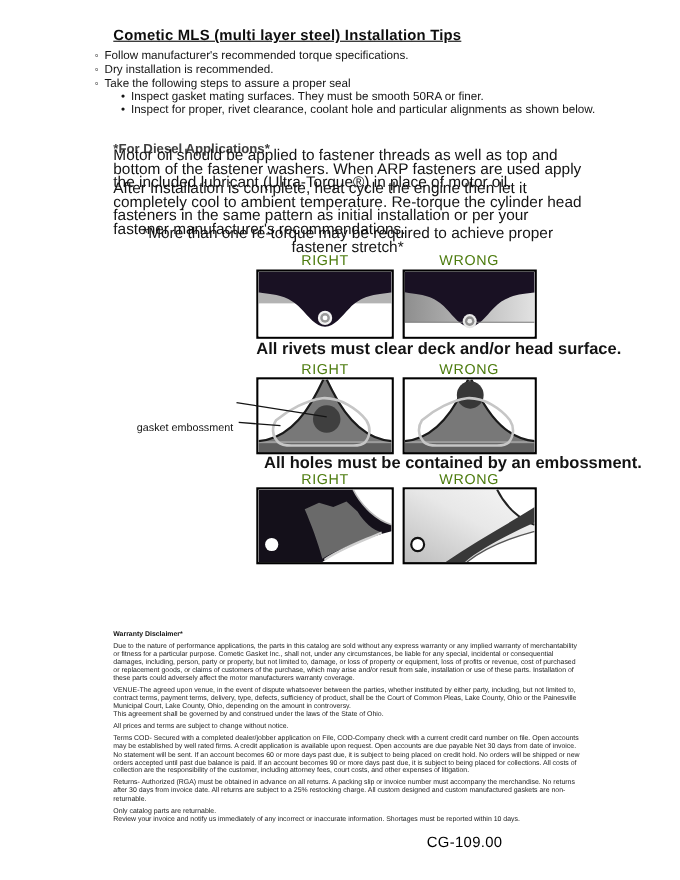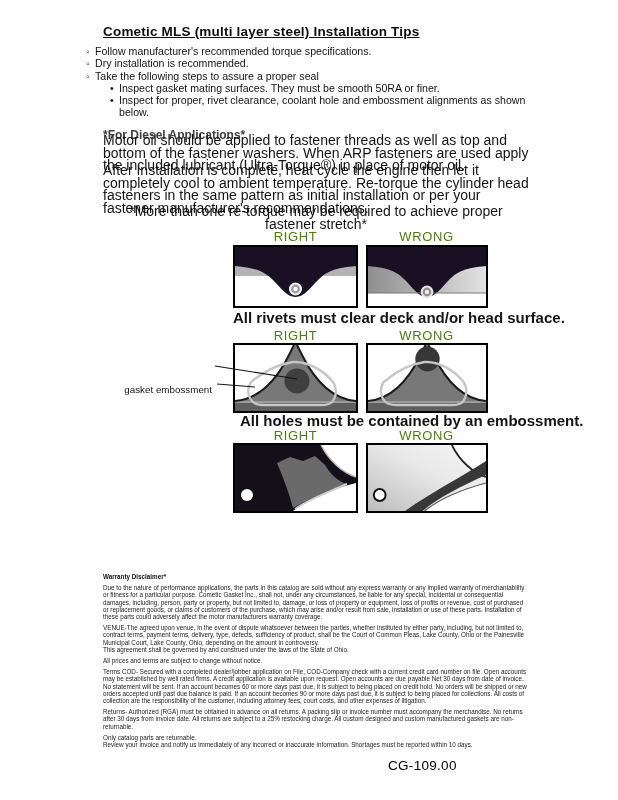--- a/index.html
+++ b/index.html
@@ -61,21 +61,21 @@
     <div class="bullet">
       <span class="marker">◦</span>
       <span>Take the following steps to assure a proper seal</span>
     </div>
     <div class="bullet sub">
       <span class="marker">•</span>
       <span>Inspect gasket mating surfaces.  They must be smooth 50RA or finer.</span>
     </div>
     <div class="bullet sub">
       <span class="marker">•</span>
-      <span>Inspect for proper, rivet clearance, coolant hole and embossment alignments as shown below.</span>
+      <span>Inspect for proper, rivet clearance, coolant hole and particular alignments as shown below.</span>
     </div>
   </div>
 
   <div class="diesel-heading">*For Diesel Applications*</div>
   <div class="para p1">Motor oil should be applied to fastener threads as well as top and bottom of the fastener washers. When ARP fasteners are used apply the included lubricant (Ultra-Torque®) in place of motor oil.</div>
   <div class="para p2">After Installation is complete, heat cycle the engine then let it completely cool to ambient temperature. Re-torque the cylinder head fasteners in the same pattern as initial installation or per your fastener manufacturer's recommendations.</div>
   <div class="para p3">*More than one re-torque may be required to achieve proper fastener stretch*</div>
 
   <div class="dlabel right" style="top:229px">RIGHT</div>
   <div class="dlabel wrong" style="top:229px">WRONG</div>

